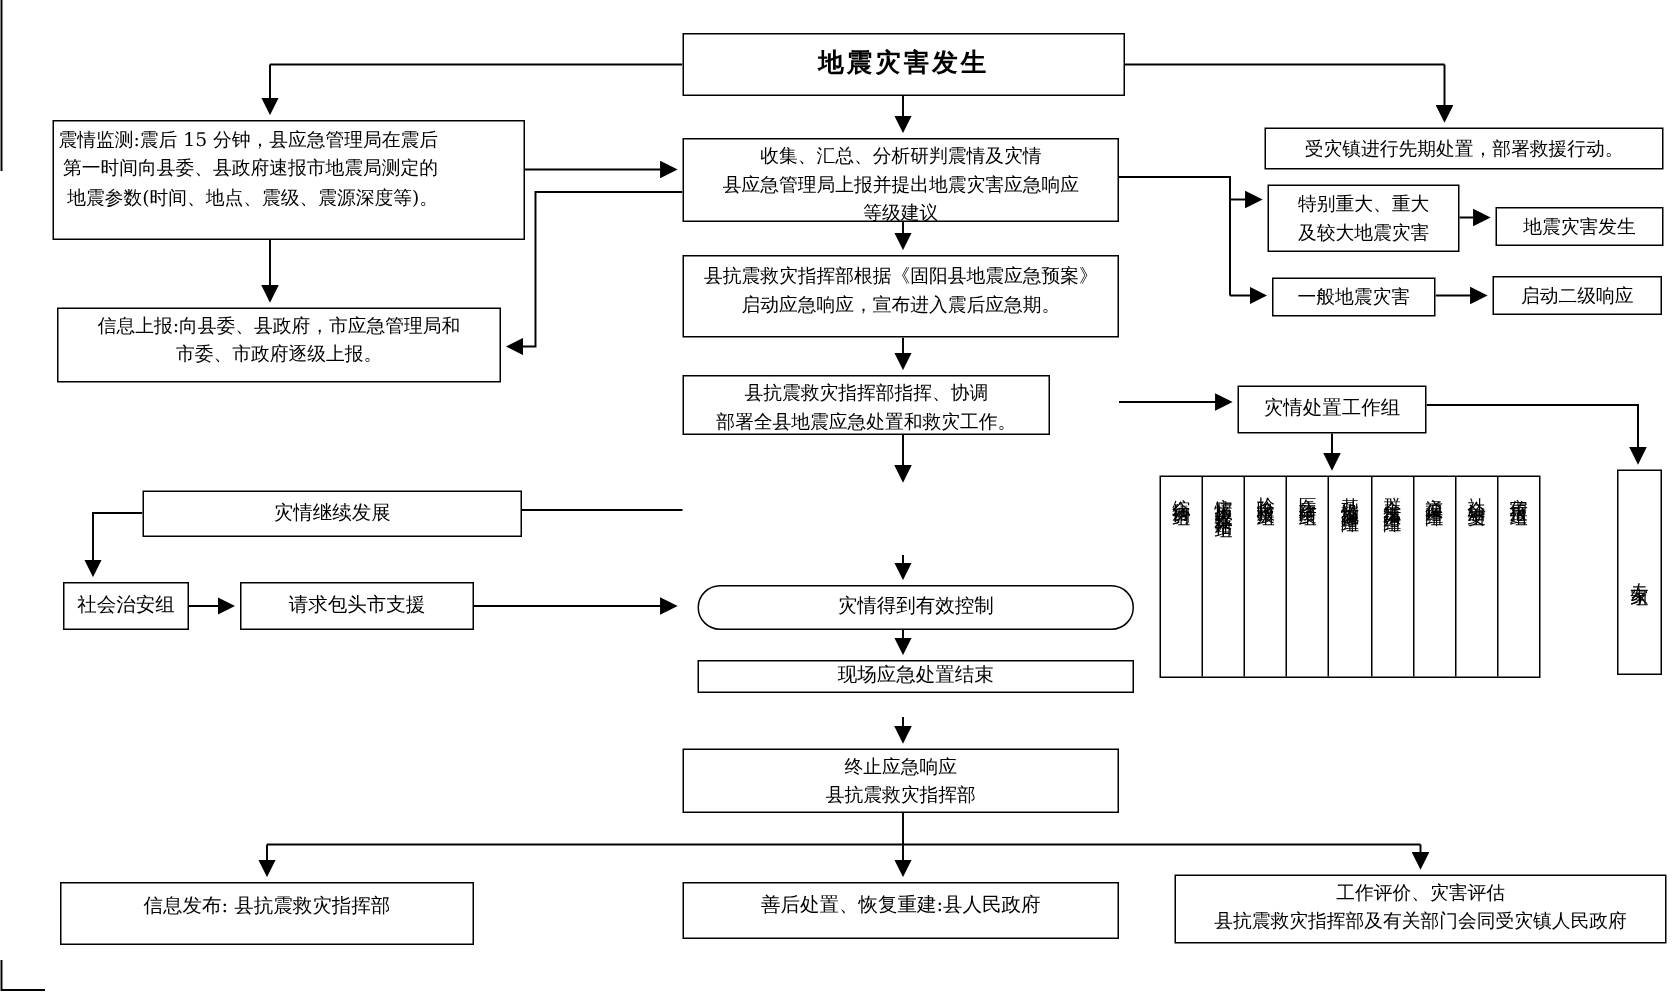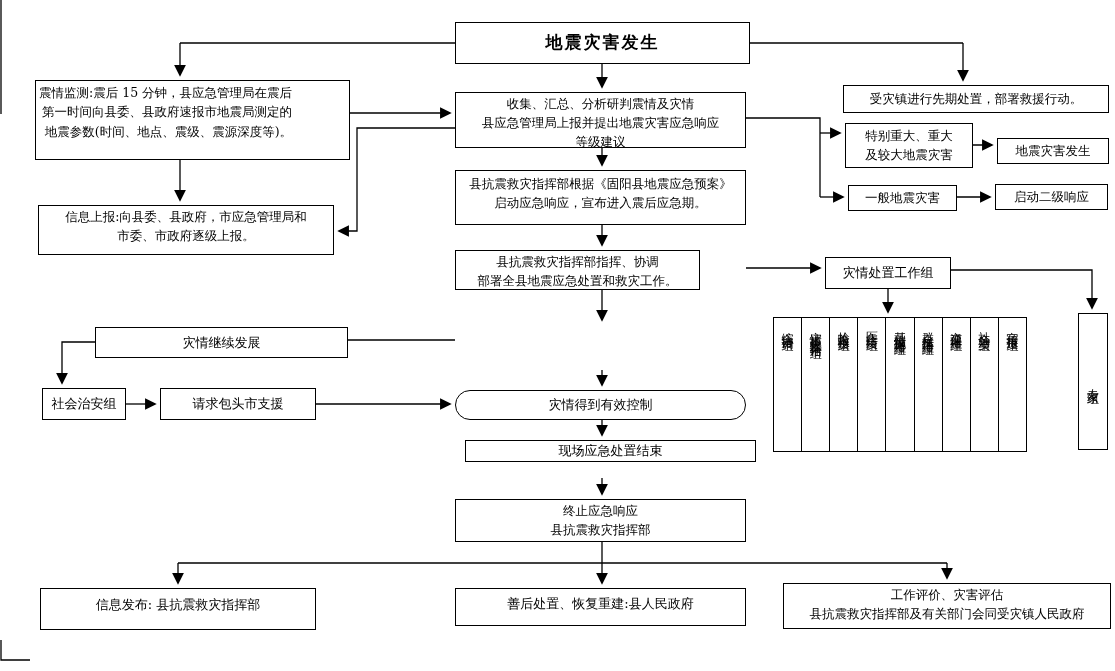--- a/index.html
+++ b/index.html
@@ -124,21 +124,21 @@
 
   <div class="box vcenter" style="left:825px;top:257px;width:126px;height:32px;">灾情处置工作组</div>
 
 
   <div class="box vcenter" style="left:95px;top:327px;width:253px;height:31px;">灾情继续发展</div>
 
   <div class="box vcenter" style="left:42px;top:388px;width:84px;height:32px;">社会治安组</div>
 
   <div class="box vcenter" style="left:160px;top:388px;width:156px;height:32px;">请求包头市支援</div>
 
-  <div class="box vcenter" style="left:455px;top:390px;width:291px;height:30px;border-radius:15px;">灾情得到有效控制</div>
+  <div class="box vcenter" style="left:465px;top:390px;width:291px;height:30px;border-radius:15px;">灾情得到有效控制</div>
 
   <div class="box" style="left:465px;top:440px;width:291px;height:22px;padding-top:0;">现场应急处置结束</div>
 
   <div class="box fs12" style="left:455px;top:499px;width:291px;height:43px;">终止应急响应
 县抗震救灾指挥部</div>
 
   <div class="box" style="left:40px;top:588px;width:276px;height:42px;padding-top:6px;">信息发布: 县抗震救灾指挥部</div>
 
   <div class="box" style="left:455px;top:588px;width:291px;height:38px;padding-top:5px;">善后处置、恢复重建:县人民政府</div>
 

